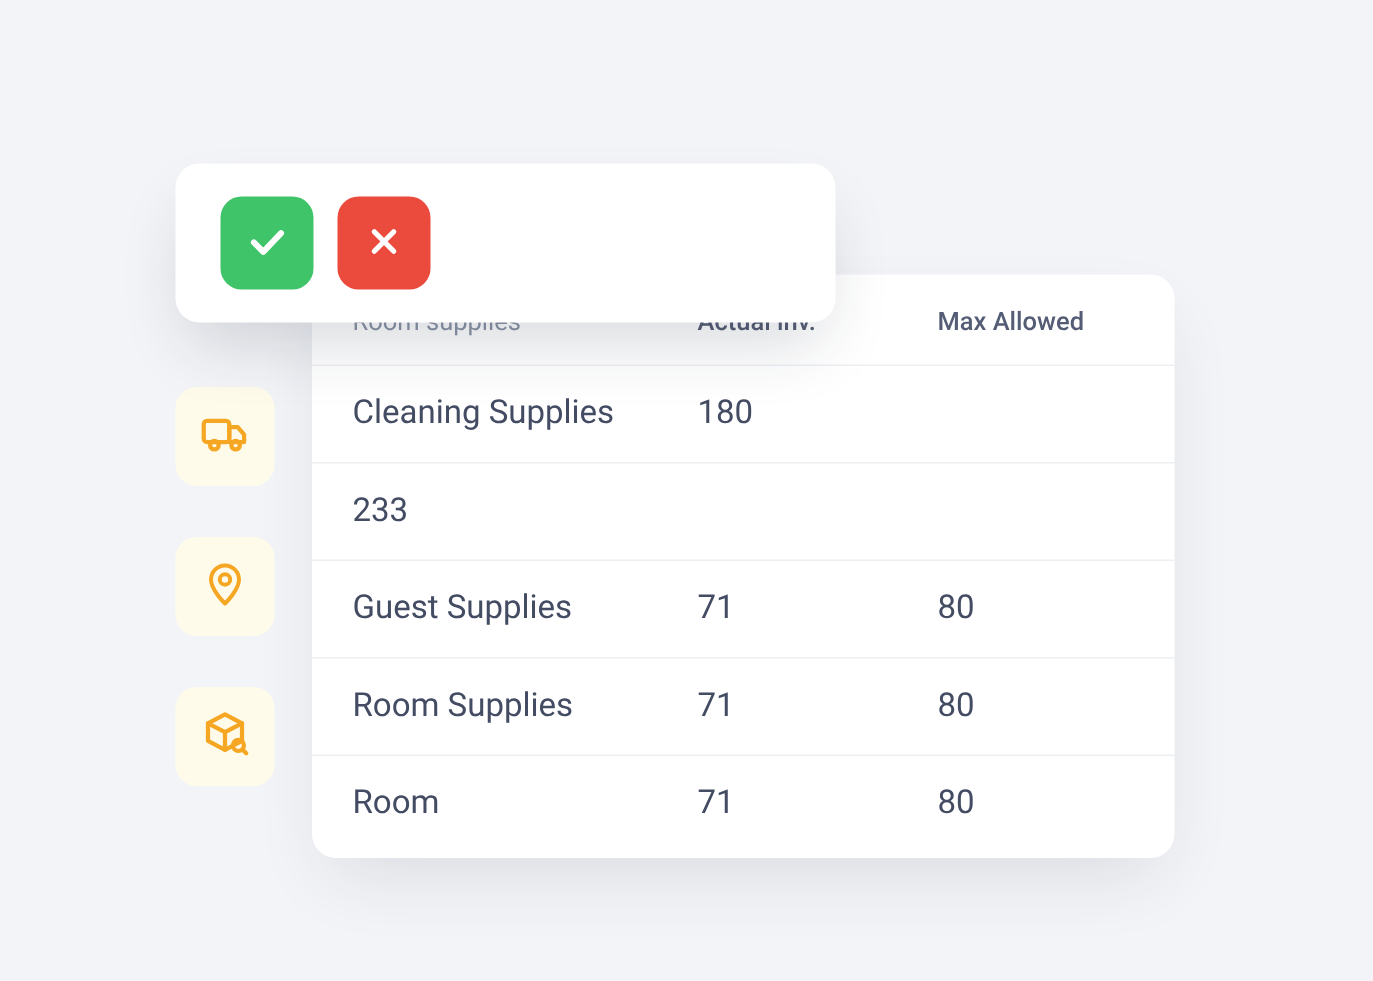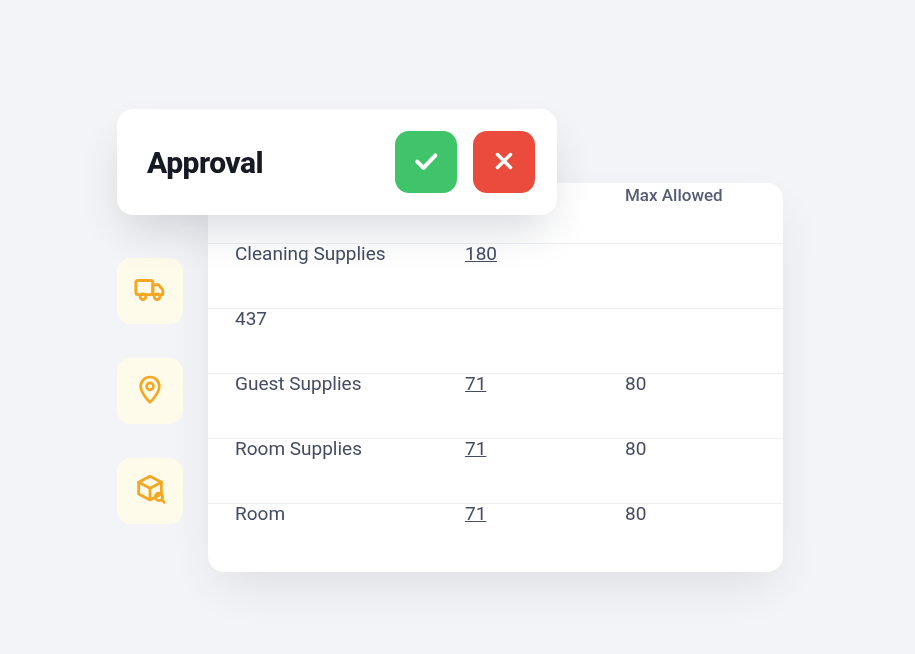--- a/index.html
+++ b/index.html
@@ -23,35 +23,36 @@
     top: 183px;
     width: 575px;
     background: #ffffff;
     border-radius: 16px;
     box-shadow: 0 20px 50px -12px rgba(30, 41, 59, 0.12);
     padding-top: 4px;
     padding-bottom: 4px;
   }
   .trow {
     display: flex;
+    align-items: center;
     padding: 0 42px 0 27px;
     height: 65px;
     border-top: 1px solid #edf0f3;
   }
   .trow.header { border-top: none; height: 56px; }
   .trow.header .tcell { color: #545d75; font-size: 17px; font-weight: 500; }
   .tcell {
     color: #434c62;
-    font-size: 19px;
+    font-size: 22px;
     font-weight: 400;
     line-height: 1;
     white-space: nowrap;
   }
   .c0 { width: 230px; }
-  .c1 { width: 160px; text-decoration: underline; }
+  .c1 { width: 160px; }
   .c2 { flex: 1; }
 
   .trow.header .c0 { color: #8a94a6; font-weight: 400; }
 
   
   .approval-card {
     position: absolute;
     left: 117px;
     top: 109px;
     width: 440px;
@@ -112,41 +113,40 @@
     <div class="trow header">
       <div class="tcell c0">Room supplies</div>
       <div class="tcell c1">Actual inv.</div>
       <div class="tcell c2">Max Allowed</div>
     </div>
     <div class="trow">
       <div class="tcell c0">Cleaning Supplies</div>
       <div class="tcell c1">180</div>
     </div>
     <div class="trow">
-      <div class="tcell c2">437</div>
+      <div class="tcell c2">233</div>
     </div>
     <div class="trow">
       <div class="tcell c0">Guest Supplies</div>
       <div class="tcell c1">71</div>
       <div class="tcell c2">80</div>
     </div>
     <div class="trow">
       <div class="tcell c0">Room Supplies</div>
       <div class="tcell c1">71</div>
       <div class="tcell c2">80</div>
     </div>
     <div class="trow">
       <div class="tcell c0">Room</div>
       <div class="tcell c1">71</div>
       <div class="tcell c2">80</div>
     </div>
   </div>
 
   <div class="approval-card">
-    <div class="approval-title">Approval</div>
     <button class="action-btn approve" type="button">
       <span>
         <svg width="30" height="30" viewBox="0 0 24 24" fill="none" stroke-width="3.2" stroke-linecap="round" stroke-linejoin="round">
           <polyline points="5 12.5 10 17.5 19.5 7.5"></polyline>
         </svg>
       </span>
     </button>
     <button class="action-btn reject" type="button">
       <span>
         <svg width="26" height="26" viewBox="0 0 24 24" fill="none" stroke-width="3.2" stroke-linecap="round" stroke-linejoin="round">

